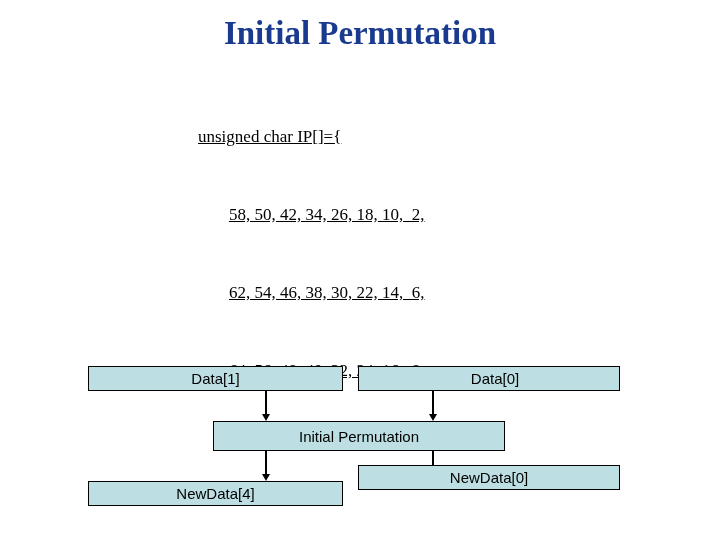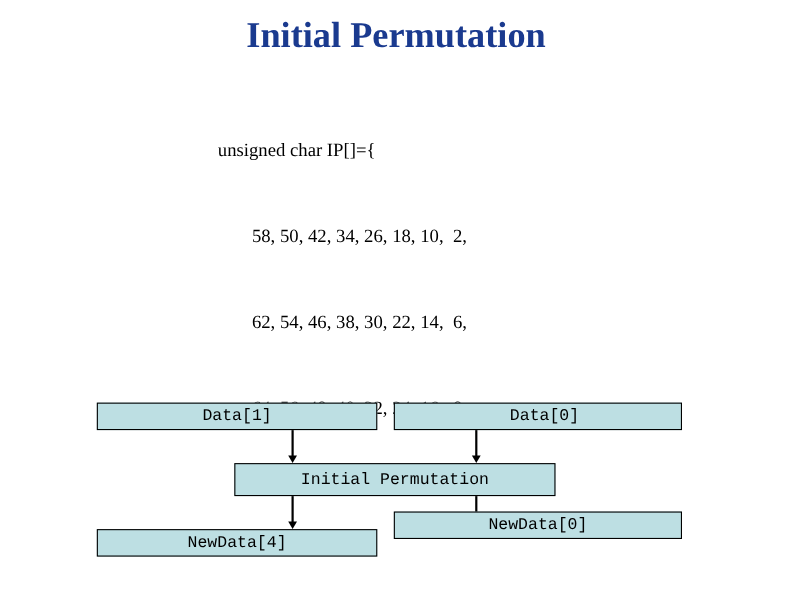--- a/index.html
+++ b/index.html
@@ -38,39 +38,40 @@
     left: 198px;
     top: 72px;
     font-family: "Liberation Serif", serif;
     font-size: 17px;
     line-height: 26px;
     color: #000000;
     white-space: pre;
   }
   .code-line {
     white-space: pre;
+    text-decoration: underline;
   }
   .code-indent {
     padding-left: 31px;
   }
 
   
   #diagram {
     position: absolute;
     left: 0;
     top: 0;
     width: 720px;
     height: 540px;
   }
   .proc-box {
     position: absolute;
     box-sizing: border-box;
     background: #bddfe3;
     border: 1px solid #000000;
-    font-family: Liberation Mono, monospace;
+    font-family: Liberation Sans, sans-serif;
     font-size: 15px;
     color: #000000;
     display: flex;
     align-items: center;
     justify-content: center;
     white-space: nowrap;
   }
   #box-data1 {
     left: 88px;
     top: 366px;

